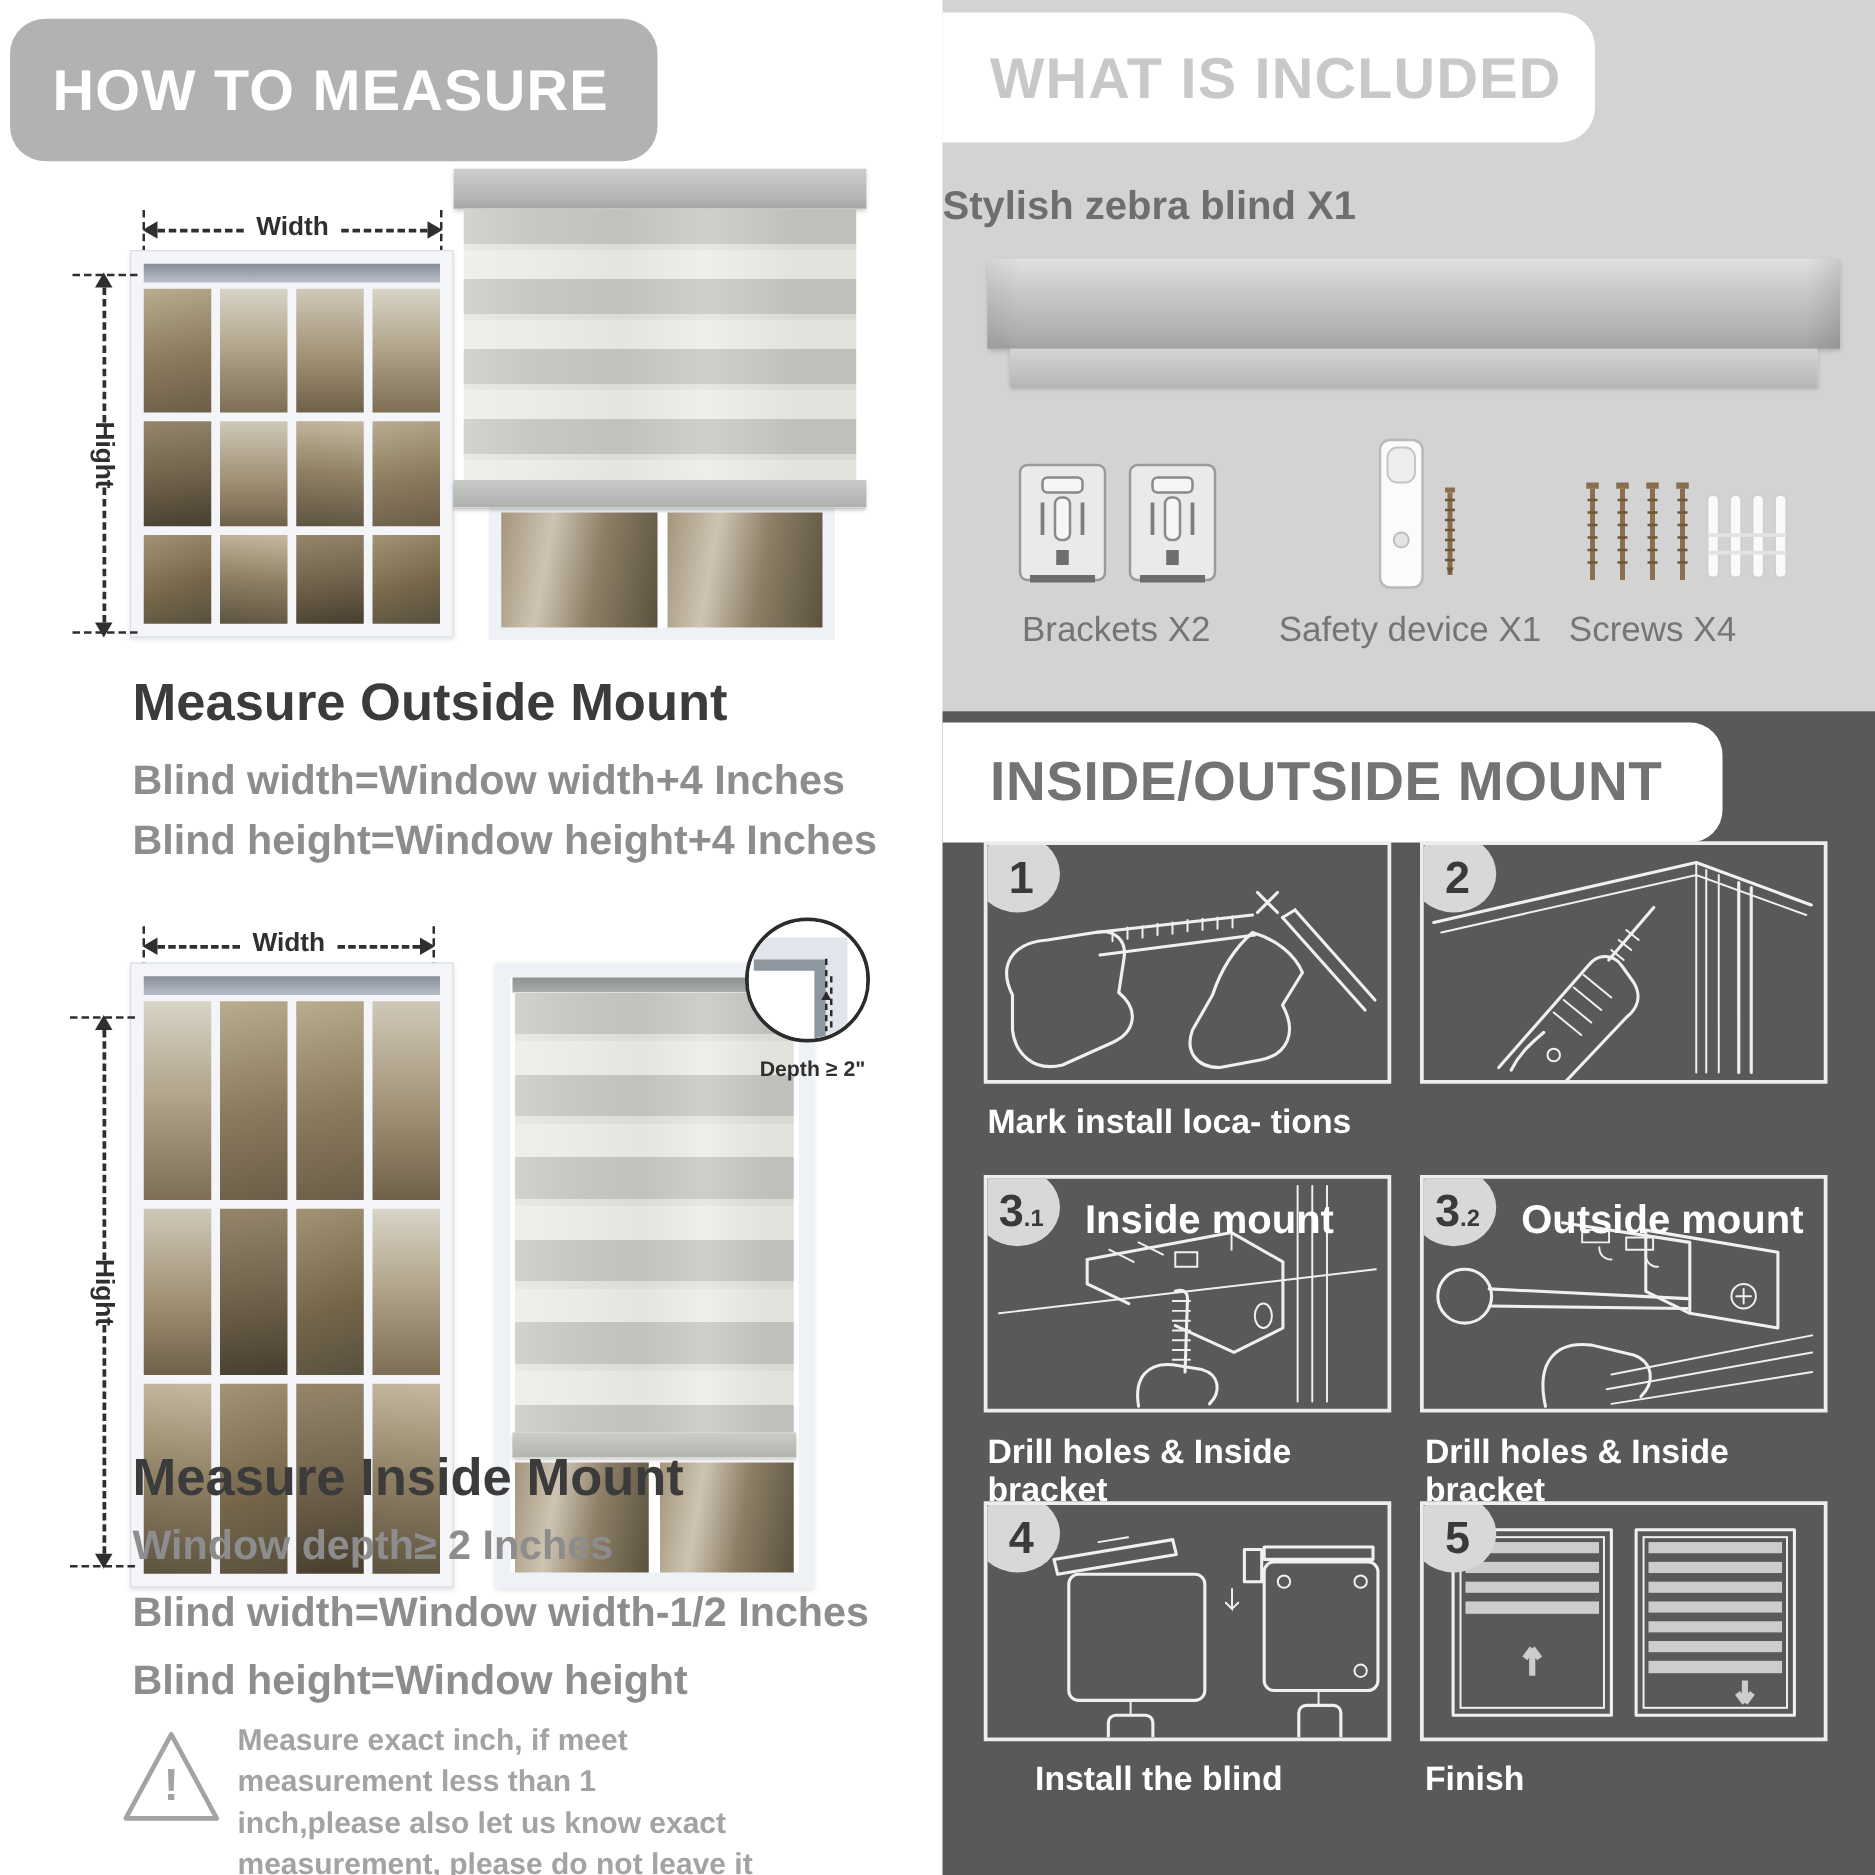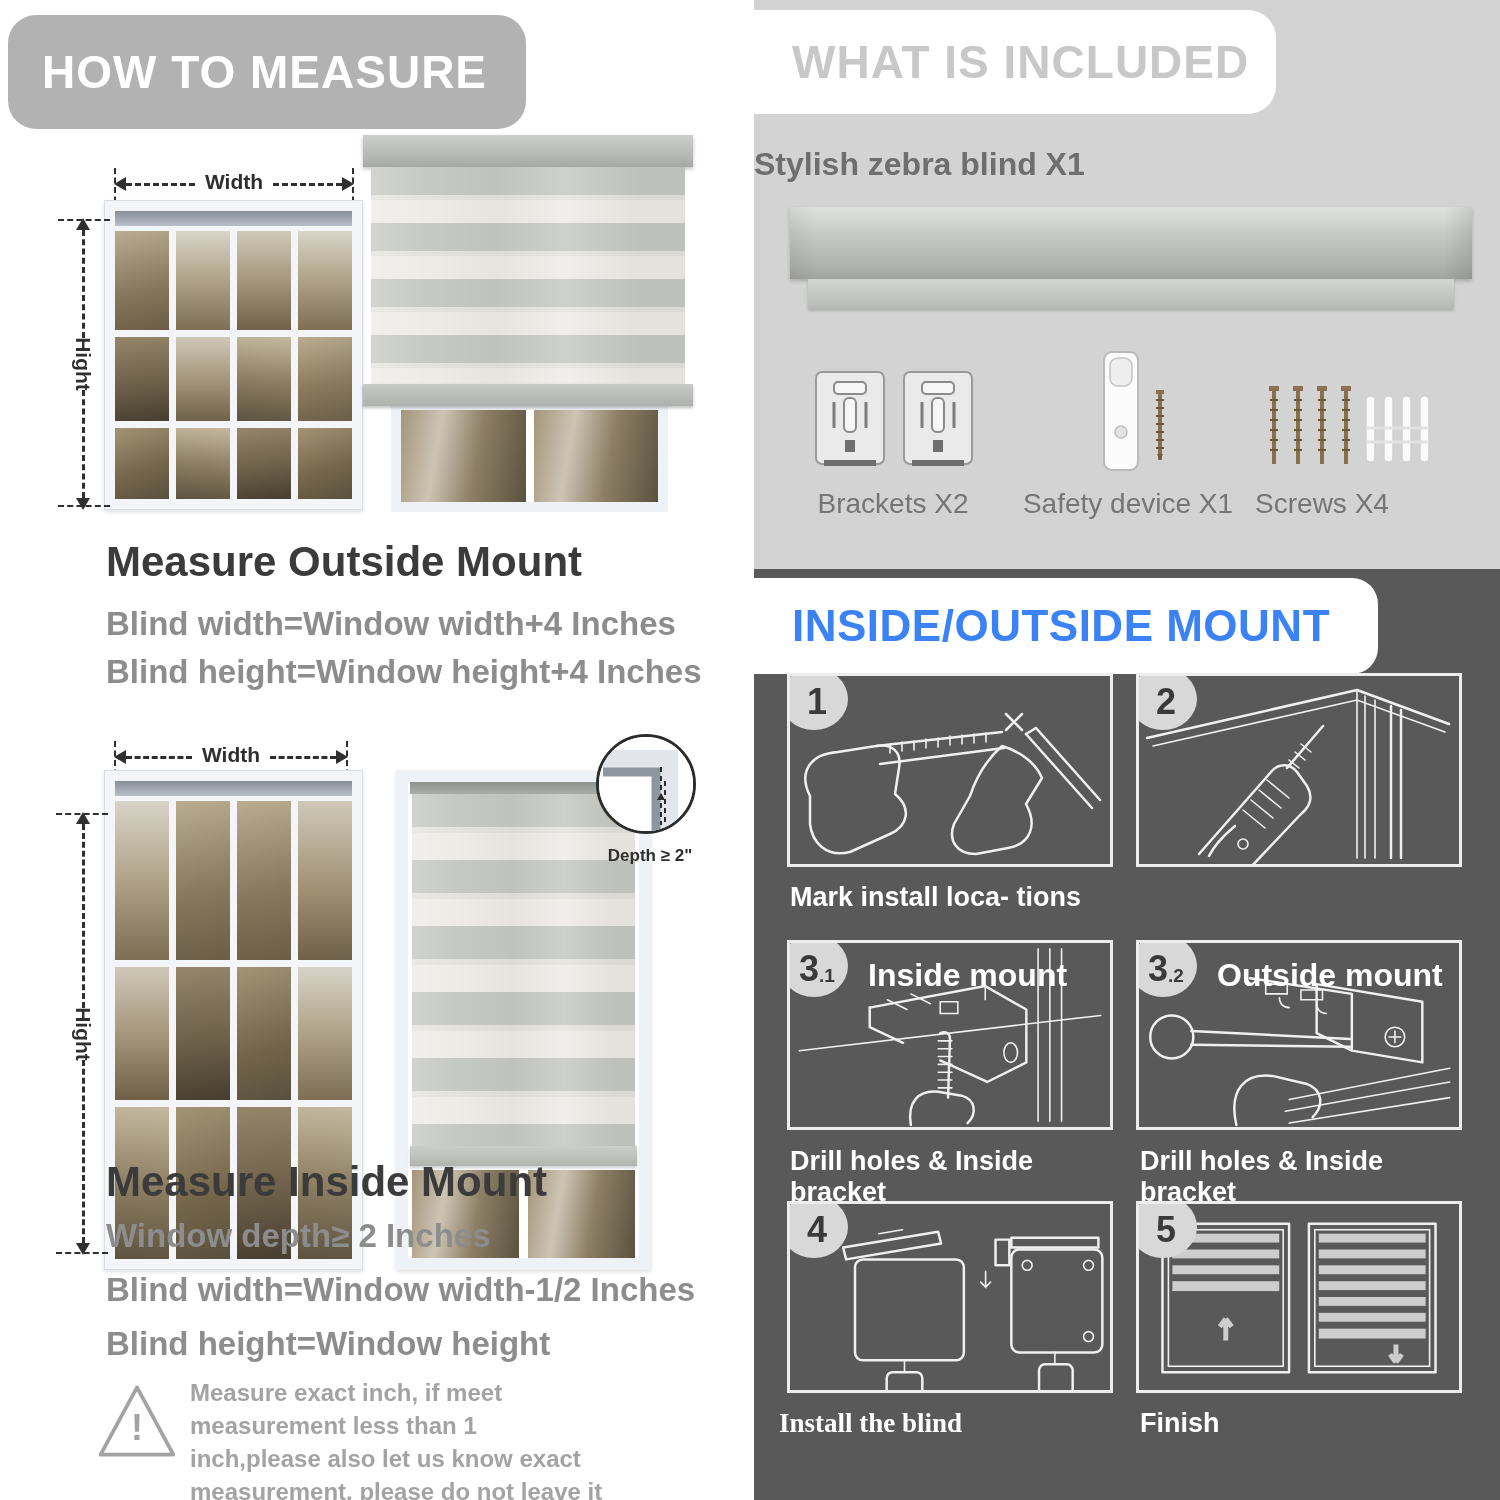--- a/index.html
+++ b/index.html
@@ -6,21 +6,21 @@
   #canvas{position:relative;width:1500px;height:1500px;background:#ffffff;overflow:hidden;
           font-family:"Liberation Sans",sans-serif;color:#3b3b3b;}
   .abs{position:absolute;}
 
   
   .badge-gray{left:8px;top:15px;width:518px;height:114px;background:#b2b2b2;border-radius:28px;}
   .badge-gray span{display:block;line-height:114px;padding-left:34px;font-size:46px;font-weight:700;color:#ffffff;letter-spacing:1px;}
   .badge-white-top{left:754px;top:10px;width:522px;height:104px;background:#ffffff;border-radius:0 28px 28px 0;}
   .badge-white-top span{display:block;line-height:104px;padding-left:38px;font-size:46px;font-weight:700;color:#c8c8c8;letter-spacing:1px;}
   .badge-white-dark{left:754px;top:578px;width:624px;height:96px;background:#ffffff;border-radius:0 26px 26px 0;}
-  .badge-white-dark span{display:block;line-height:96px;padding-left:38px;font-size:44px;font-weight:700;color:#3b82f6;letter-spacing:.5px;}
+  .badge-white-dark span{display:block;line-height:96px;padding-left:38px;font-size:44px;font-weight:700;color:#737373;letter-spacing:.5px;}
 
   
   .panel-light{left:754px;top:0;width:746px;height:569px;background:#d3d3d3;}
   .panel-dark{left:754px;top:569px;width:746px;height:931px;background:#595959;}
 
   
   .harrow{display:flex;align-items:center;}
   .harrow .dash{flex:1;border-top:3px dashed #2f2f2f;}
   .harrow .mlabel{font-size:21px;font-weight:700;color:#2f2f2f;padding:0 10px;margin-top:-4px;}
   .ah{width:0;height:0;border:7px solid transparent;}
@@ -425,21 +425,21 @@
         <rect class="ln" x="250" y="162" width="34" height="44" rx="6"></rect>
         <path class="lnt" d="M266 150 v12"></path>
         <path d="M196 68 v16 l-5 -5 m5 5 l5 -5" class="lnt"></path>
       </g>
     </svg>
     <div class="step-badge">
       <span class="n">4</span>
         <span class="s"></span>
     </div>
   </div>
-  <div class="abs caption" style="left:779px;top:1408px;width:340px;font-family:Liberation Serif, serif;">Install the blind</div>
+  <div class="abs caption" style="left:828px;top:1408px;width:340px;">Install the blind</div>
 
   <div class="abs step" style="left:1136px;top:1201px;width:326px;height:192px;">
     <svg viewBox="0 0 320 188">
       <rect class="ln" x="22" y="20" width="128" height="150"></rect>
       <rect class="lnt" x="28" y="26" width="116" height="138"></rect>
       <rect class="fillbar" x="32" y="30" width="108" height="9"></rect>
       <rect class="fillbar" x="32" y="46" width="108" height="9"></rect>
       <rect class="fillbar" x="32" y="62" width="108" height="9"></rect>
       <rect class="fillbar" x="32" y="78" width="108" height="10"></rect>
       <path d="M86 138 v-22 m0 0 l-6 8 m6 -8 l6 8" stroke="#cdcdcd" stroke-width="5" fill="none"></path>

